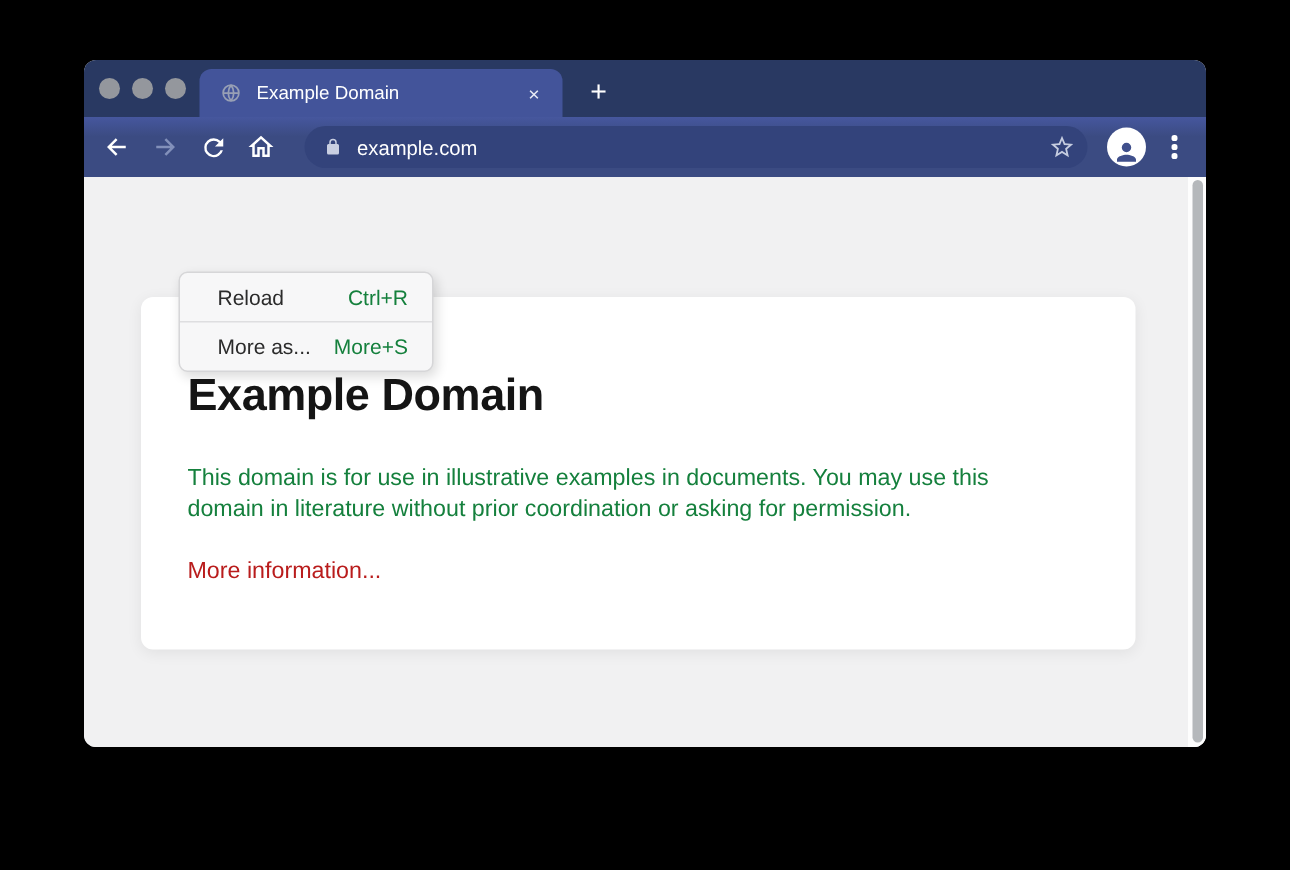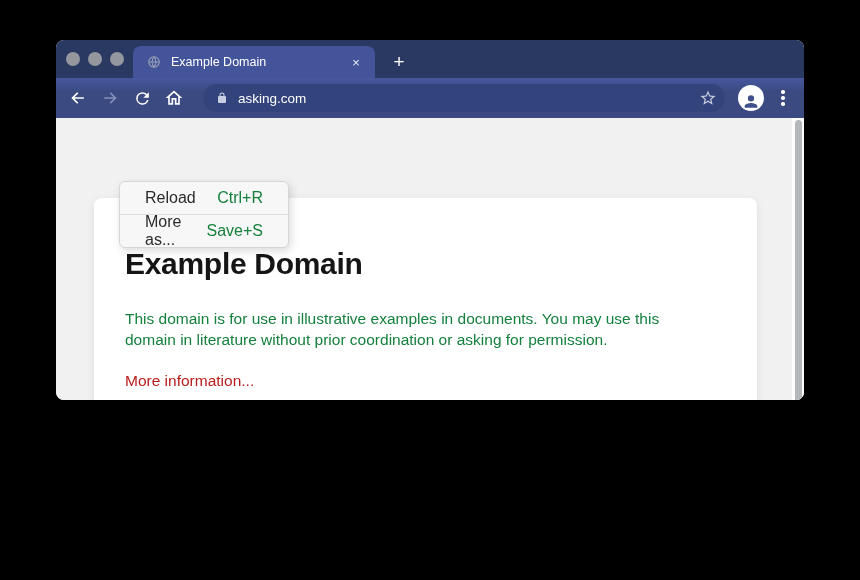--- a/index.html
+++ b/index.html
@@ -5,21 +5,21 @@
   * { box-sizing: border-box; margin: 0; padding: 0; }
   html, body { width: 860px; height: 580px; }
   body {
     background: #000;
     position: relative;
     font-family: "Liberation Sans", sans-serif;
     overflow: hidden;
   }
   .window {
     position: absolute; left: 56px; top: 40px;
-    width: 748px; height: 360px;
+    width: 748px; height: 458px;
     border-radius: 8px; overflow: hidden;
     background: #f1f1f2;
   }
   
   .titlebar { height: 38px; background: #293962; position: relative; }
   .traffic-lights { position: absolute; left: 10px; top: 12px; display: flex; gap: 8px; }
   .traffic-light { width: 14px; height: 14px; border-radius: 50%; background: #94979d; }
   .tab {
     position: absolute; left: 77px; bottom: 0;
     width: 242px; height: 32px;
@@ -70,21 +70,21 @@
   .more-link { font-size: 15.5px; color: #b91c1c; text-decoration: none; }
   
   .context-menu {
     position: absolute; left: 63px; top: 63px; width: 170px;
     background: #f7f7f8; border: 1px solid #d6d6d8; border-radius: 6px;
     box-shadow: 2px 3px 8px rgba(0,0,0,0.14);
     overflow: hidden;
   }
   .menu-item {
     height: 32px; display: flex; align-items: center; justify-content: space-between;
-    padding: 0 25px 0 25px; font-size: 16px;
+    padding: 0 16px 0 25px; font-size: 14px;
   }
   .menu-item .label { color: #2b2b2b; }
   .menu-item .shortcut { color: #15803d; }
   .menu-divider { height: 1px; background: #dedee0; }
 </style>
 </head>
 <body>
 
 <div class="window">
 
@@ -137,21 +137,21 @@
           <path d="M12 5.69l5 4.5V18h-2v-6H9v6H7v-7.81l5-4.5M12 3L2 12h3v8h6v-6h2v6h6v-8h3L12 3z"></path>
         </svg>
       </span>
     </div>
     <div class="addressbar">
       <span style="display:flex">
         <svg width="12" height="14" viewBox="0 0 24 24" fill="#c9cfe2">
           <path d="M18 8h-1V6a5 5 0 0 0-10 0v2H6a2 2 0 0 0-2 2v10a2 2 0 0 0 2 2h12a2 2 0 0 0 2-2V10a2 2 0 0 0-2-2zm-9-2a3 3 0 0 1 6 0v2H9V6z"></path>
         </svg>
       </span>
-      <span class="url-text">asking.com</span>
+      <span class="url-text">example.com</span>
       <span style="display:flex">
         <svg width="18" height="18" viewBox="0 0 24 24" fill="#c6cde0">
           <path d="M22 9.24l-7.19-.62L12 2 9.19 8.63 2 9.24l5.46 4.73L5.82 21 12 17.27 18.18 21l-1.63-7.03L22 9.24zM12 15.4l-3.76 2.27 1-4.28-3.32-2.88 4.38-.38L12 6.1l1.71 4.04 4.38.38-3.32 2.88 1 4.28L12 15.4z"></path>
         </svg>
       </span>
     </div>
     <div class="avatar">
       <span style="display:flex">
         <svg width="20" height="19" viewBox="0 0 24 24" fill="#40508c">
           <path d="M12 12a4 4 0 1 0-4-4 4 4 0 0 0 4 4zm0 2c-2.67 0-8 1.34-8 4v2h16v-2c0-2.66-5.33-4-8-4z"></path>
@@ -180,18 +180,18 @@
     </div>
 
     <div class="context-menu">
       <div class="menu-item">
         <span class="label">Reload</span>
         <span class="shortcut">Ctrl+R</span>
       </div>
       <div class="menu-divider"></div>
       <div class="menu-item">
         <span class="label">More as...</span>
-        <span class="shortcut">Save+S</span>
+        <span class="shortcut">More+S</span>
       </div>
     </div>
   </div>
 
 </div>
 
 </body></html>

